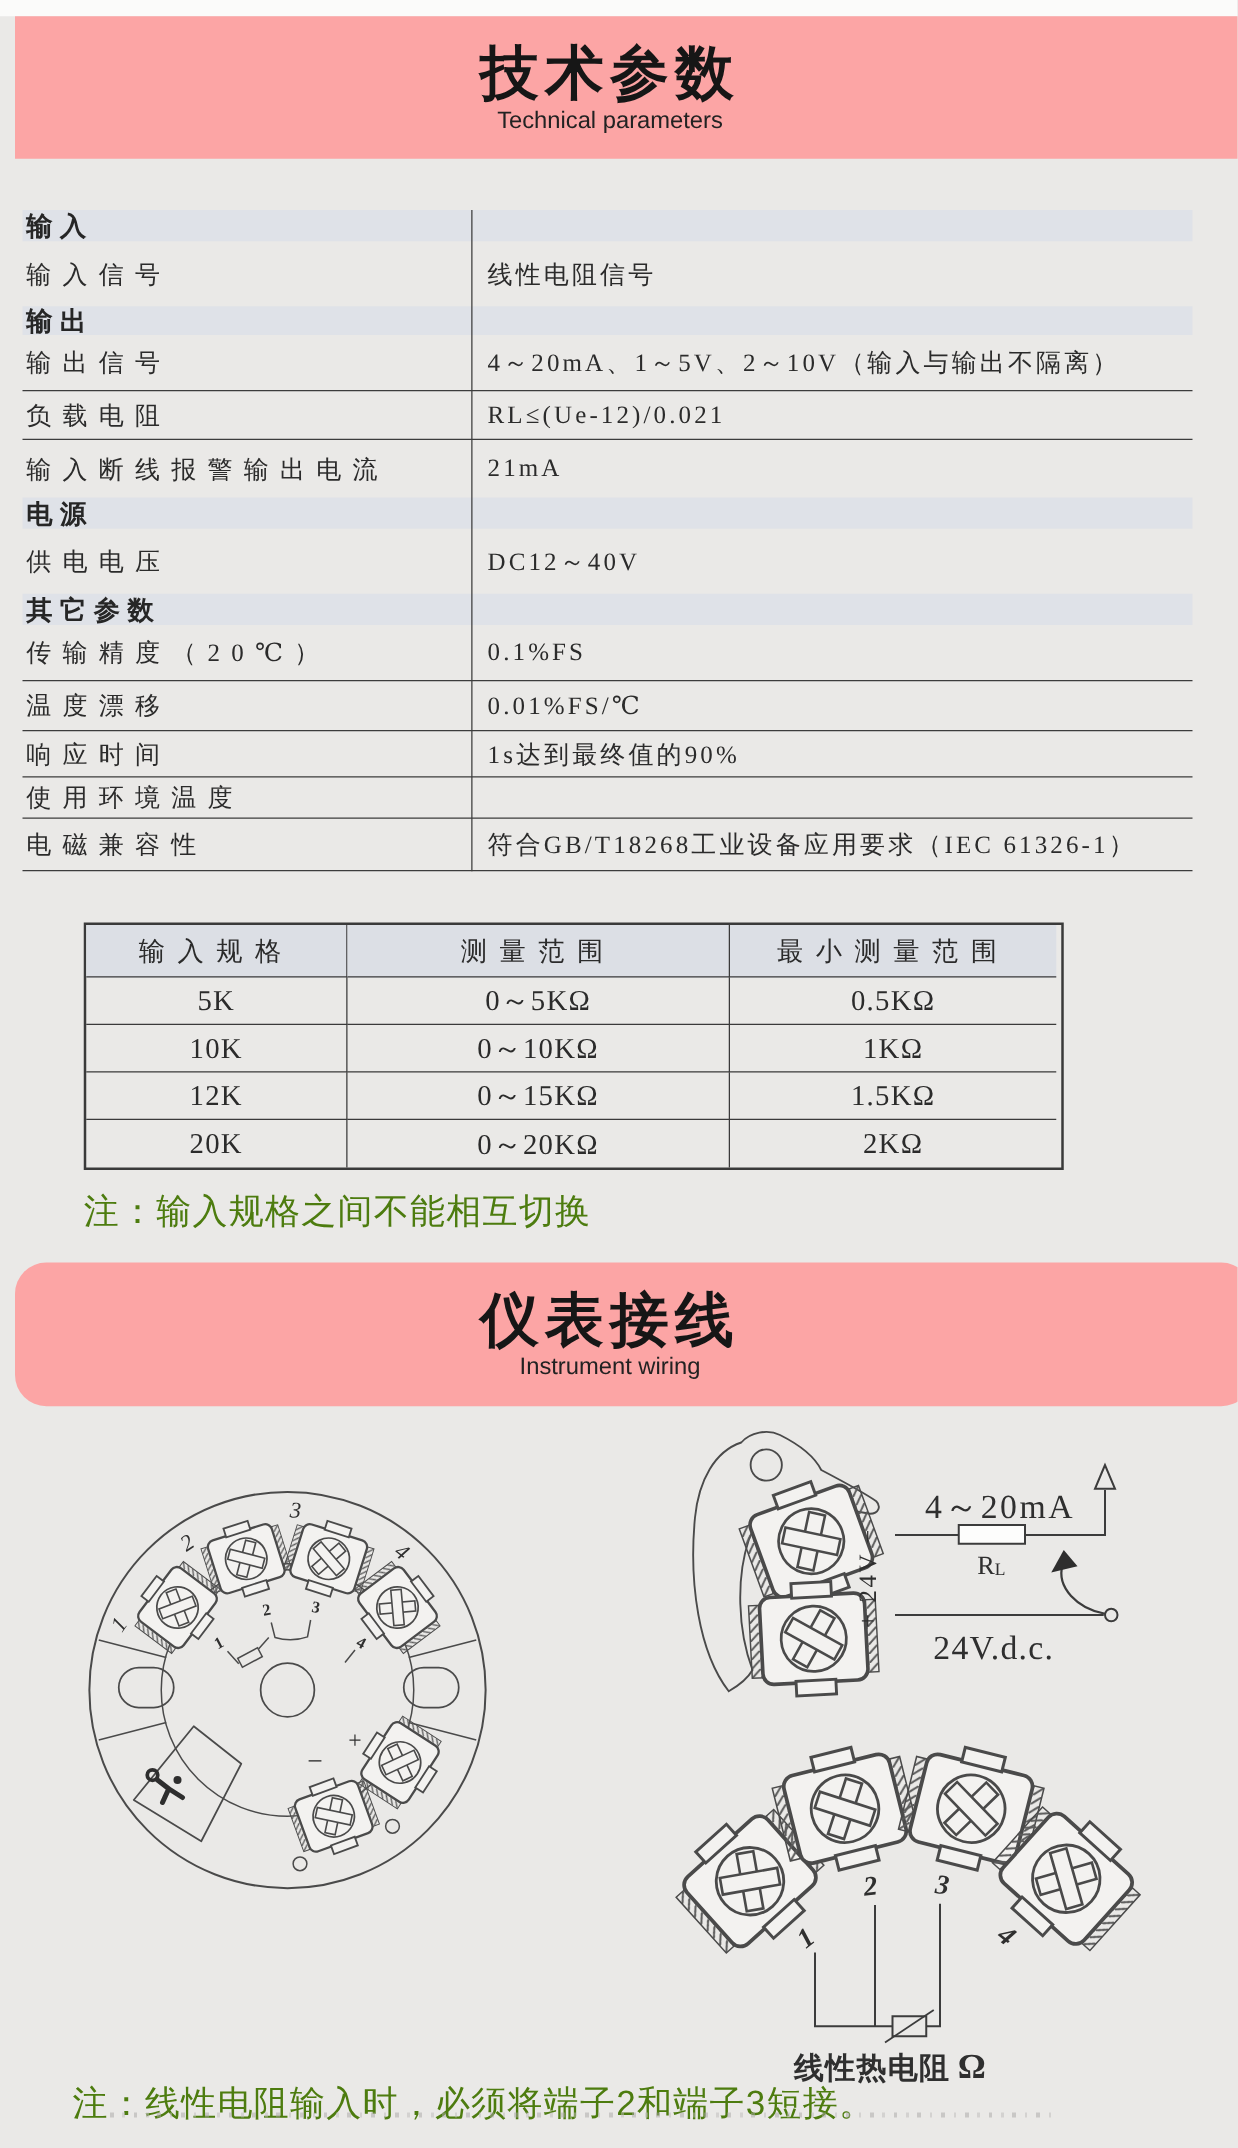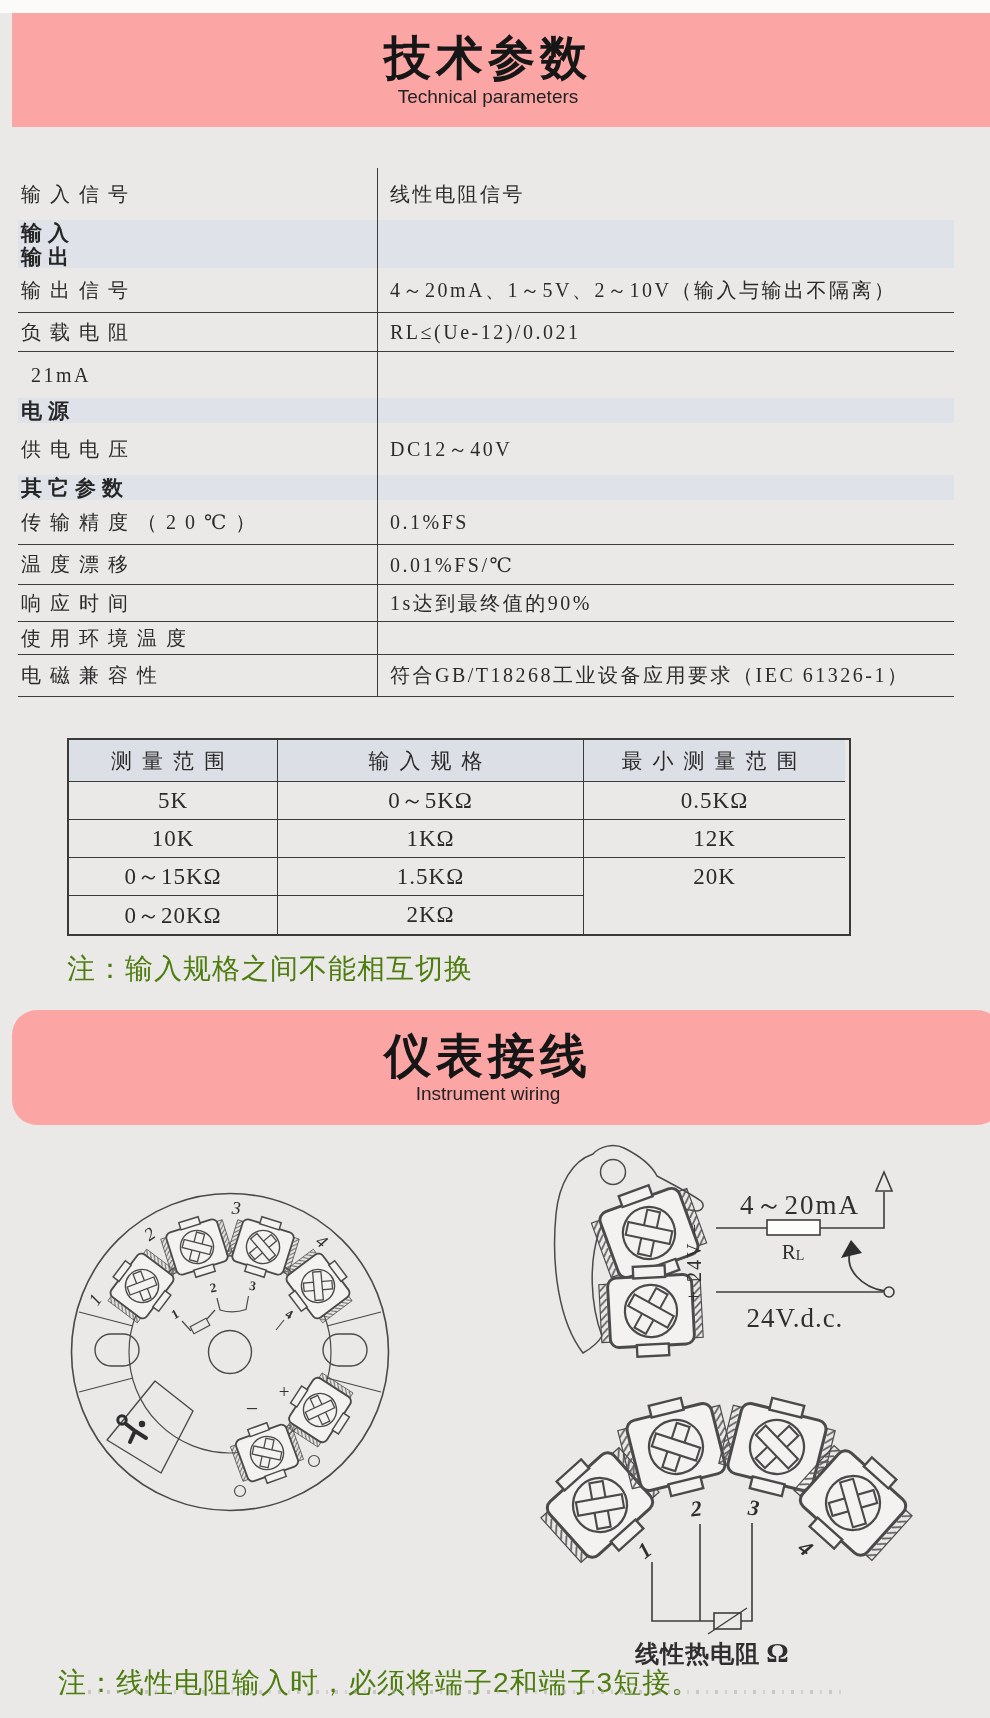--- a/index.html
+++ b/index.html
@@ -52,39 +52,40 @@
 <body>
 
 <div class="abs topstrip"></div>
 
 <div class="abs band band1">
   <div class="band-title">技术参数</div>
   <div class="band-sub">Technical parameters</div>
 </div>
 
 <div class="abs spec">
+  <div class="srow sec" style="height:25px">
+      <span>输入</span>
+    </div>
   <div class="srow" style="height:52px">
     <span class="lab">输入信号</span>
     <span class="val">线性电阻信号</span>
   </div>
-  <div class="srow sec" style="height:25px">
-      <span>输入</span>
-    </div>
   <div class="srow sec" style="height:23px">
       <span>输出</span>
     </div>
   <div class="srow bb" style="height:45px">
     <span class="lab">输出信号</span>
     <span class="val">4～20mA、1～5V、2～10V（输入与输出不隔离）</span>
   </div>
   <div class="srow bb" style="height:39px">
     <span class="lab">负载电阻</span>
     <span class="val">RL≤(Ue-12)/0.021</span>
   </div>
   <div class="srow" style="height:46px">
+    <span class="lab">输入断线报警输出电流</span>
     <span class="val">21mA</span>
   </div>
   <div class="srow sec" style="height:25px">
       <span>电源</span>
     </div>
   <div class="srow" style="height:52px">
     <span class="lab">供电电压</span>
     <span class="val">DC12～40V</span>
   </div>
   <div class="srow sec" style="height:25px">
@@ -106,27 +107,28 @@
     <span class="lab">使用环境温度</span>
   </div>
   <div class="srow bb" style="height:42px">
     <span class="lab">电磁兼容性</span>
     <span class="val">符合GB/T18268工业设备应用要求（IEC 61326-1）</span>
   </div>
   <div class="vline"></div>
 </div>
 
 <div class="abs rtable">
+  <div class="rhead">输入规格</div>
   <div class="rhead">测量范围</div>
-  <div class="rhead">输入规格</div>
   <div class="rhead">最小测量范围</div>
   <div class="rcell">5K</div>
   <div class="rcell">0～5KΩ</div>
   <div class="rcell">0.5KΩ</div>
   <div class="rcell">10K</div>
+  <div class="rcell">0～10KΩ</div>
   <div class="rcell">1KΩ</div>
   <div class="rcell">12K</div>
   <div class="rcell">0～15KΩ</div>
   <div class="rcell">1.5KΩ</div>
   <div class="rcell">20K</div>
   <div class="rcell">0～20KΩ</div>
   <div class="rcell">2KΩ</div>
 </div>
 
 <div class="abs note note1">注：输入规格之间不能相互切换</div>

